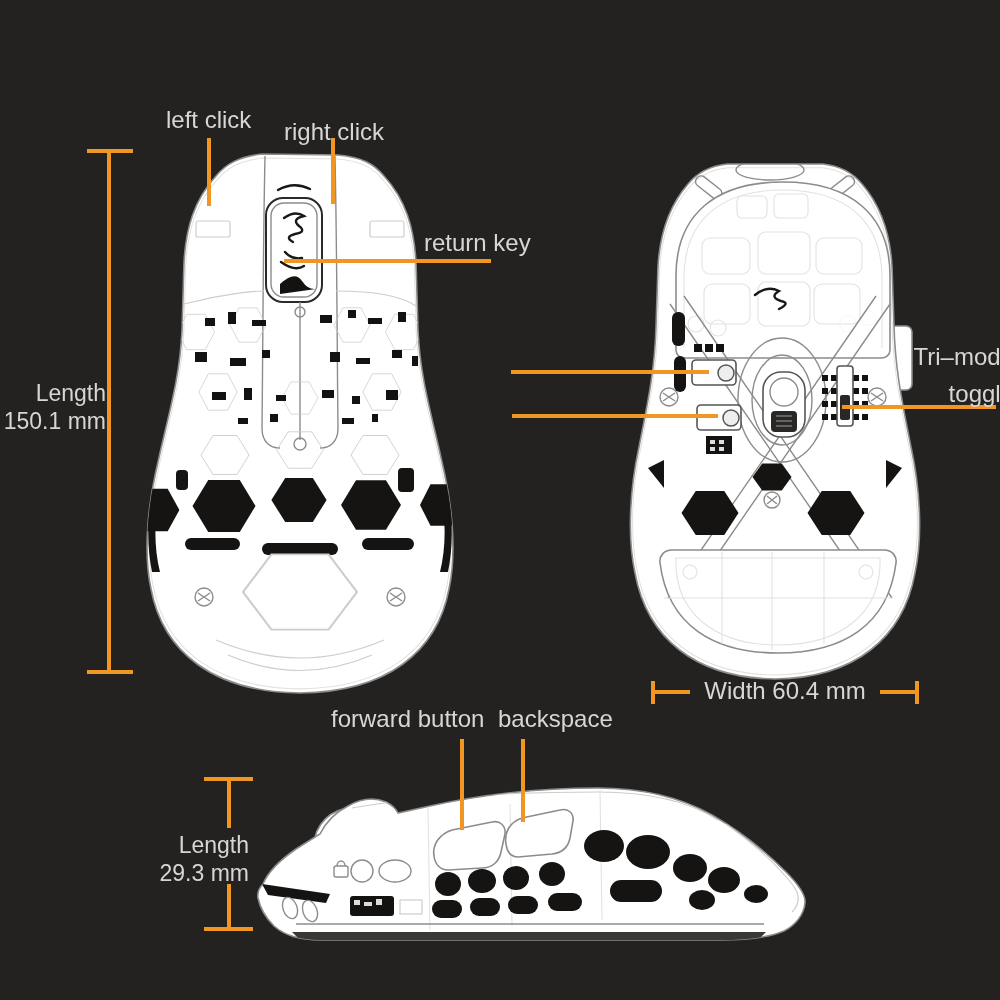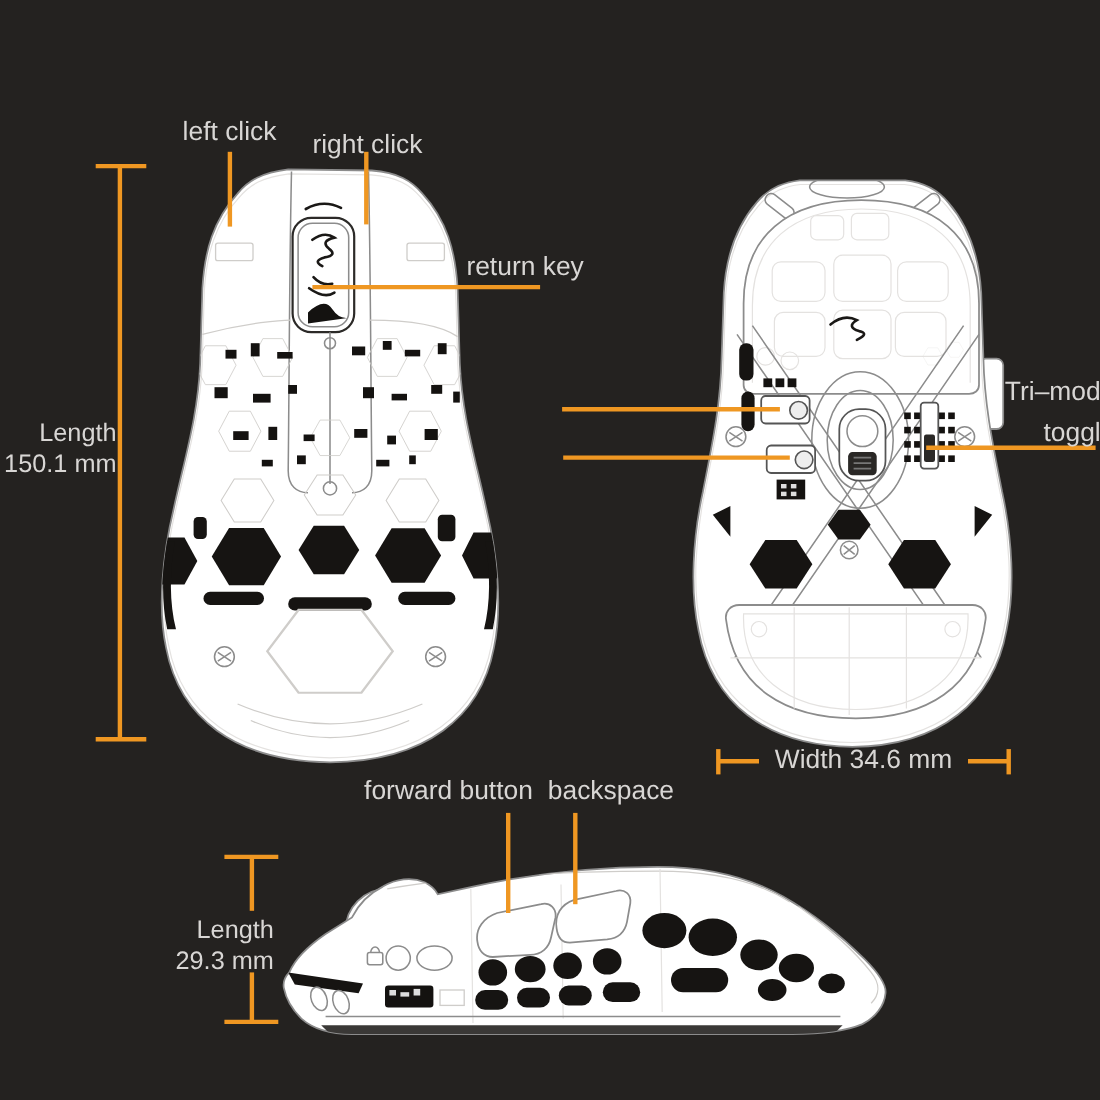--- a/index.html
+++ b/index.html
@@ -353,19 +353,19 @@
 <div class="lbl" id="lbl-trimode">
   <span>Tri–mode</span>
   <span>toggle</span>
 </div>
 <div class="lbl" id="lbl-forward">forward button</div>
 <div class="lbl" id="lbl-backspace">backspace</div>
 <div class="lbl" id="lbl-length">
   <span>Length</span>
   <span>150.1 mm</span>
 </div>
-<div class="lbl" id="lbl-width">Width 34.6 mm</div>
+<div class="lbl" id="lbl-width">Width 60.4 mm</div>
 <div class="lbl" id="lbl-height">
   <span>Length</span>
   <span>29.3 mm</span>
 </div>
 
 </div>
 
 </body></html>

